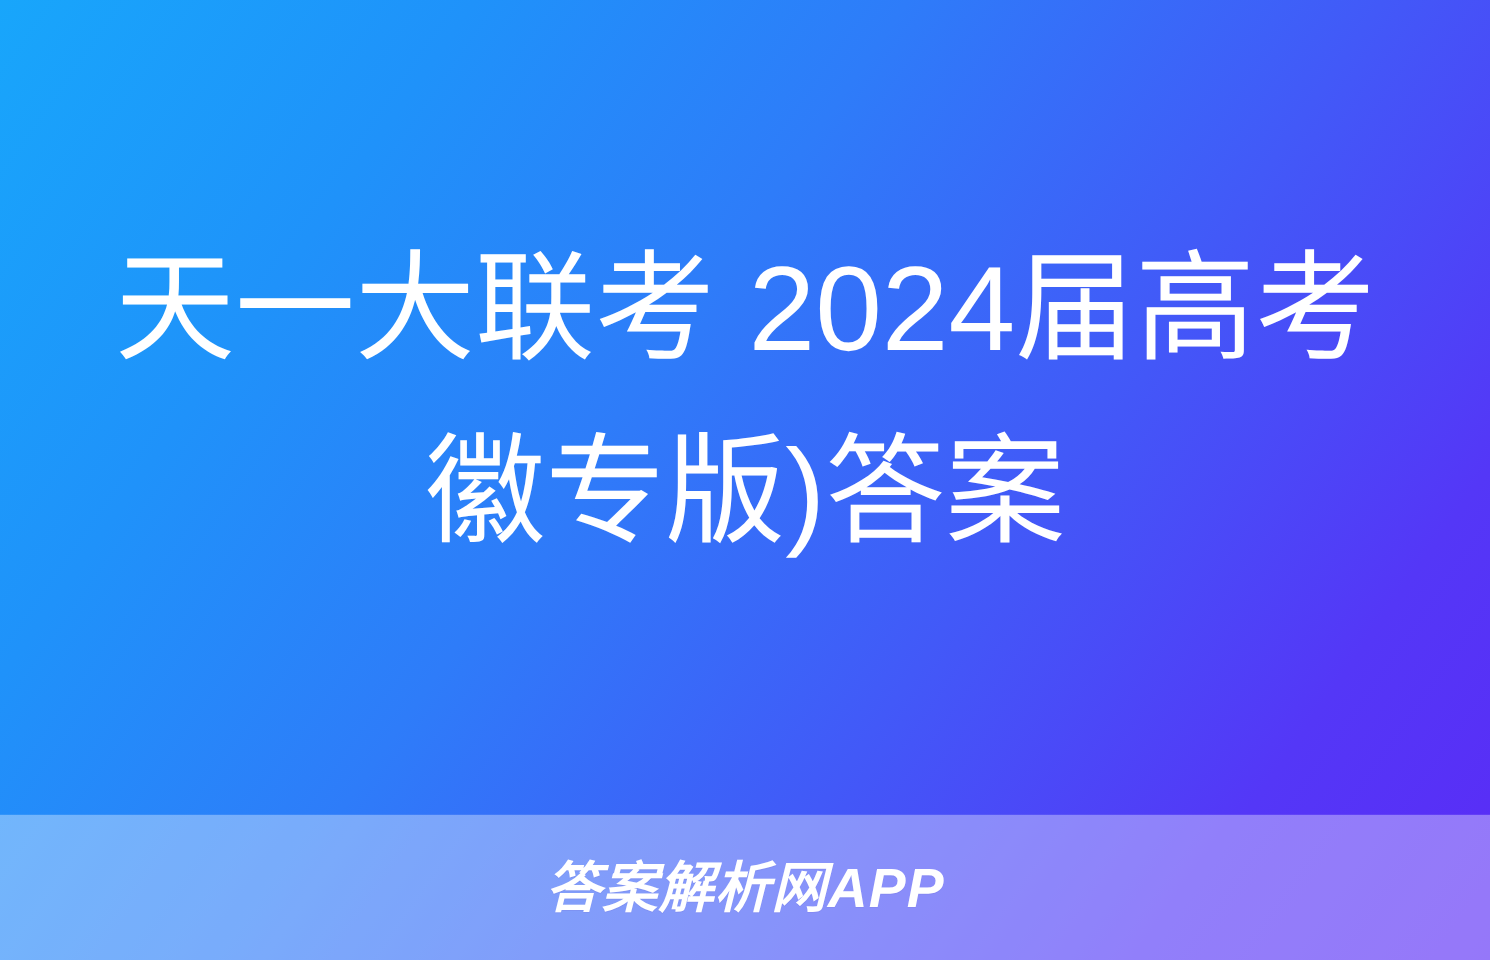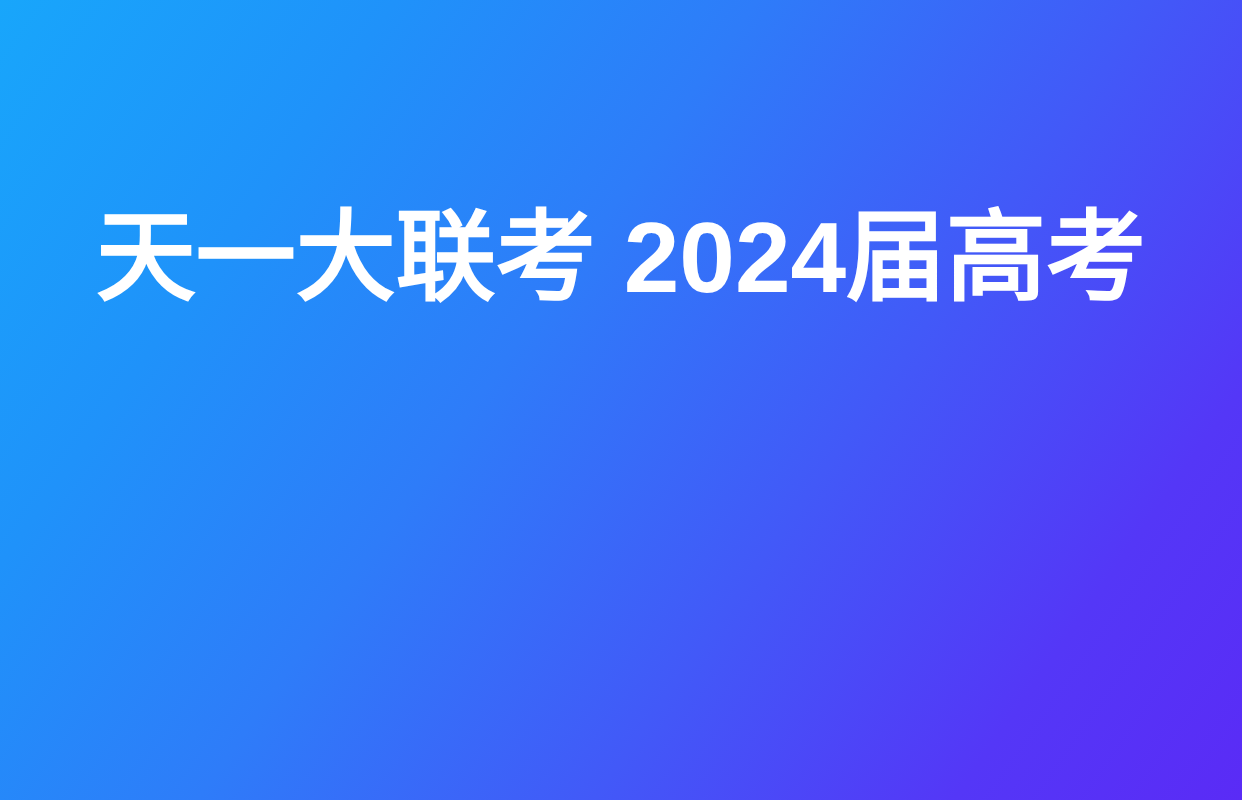--- a/index.html
+++ b/index.html
@@ -32,21 +32,21 @@
     top: 182px;
     width: 1242px;
     text-align: center;
     padding: 0;
   }
   .title-line {
     display: block;
     color: #ffffff;
     font-size: 100px;
     line-height: 152px;
-    font-weight: 700;
+    font-weight: 400;
     letter-spacing: 0px;
     white-space: nowrap;
     text-rendering: geometricPrecision;
   }
 
   
   .footer-band {
     position: absolute;
     left: 0;
     top: 679px;
@@ -68,16 +68,20 @@
     text-shadow: 0 1px 0 rgba(120,120,220,0.25);
   }
 </style>
 </head>
 <body>
 
 <div id="poster">
 
   <div class="title-block">
     <span class="title-line">天一大联考 2024届高考</span>
+    <span class="title-line">徽专版)答案</span>
   </div>
 
+  <div class="footer-band">
+    <span class="footer-text">答案解析网APP</span>
+  </div>
 
 </div>
 
 </body></html>

